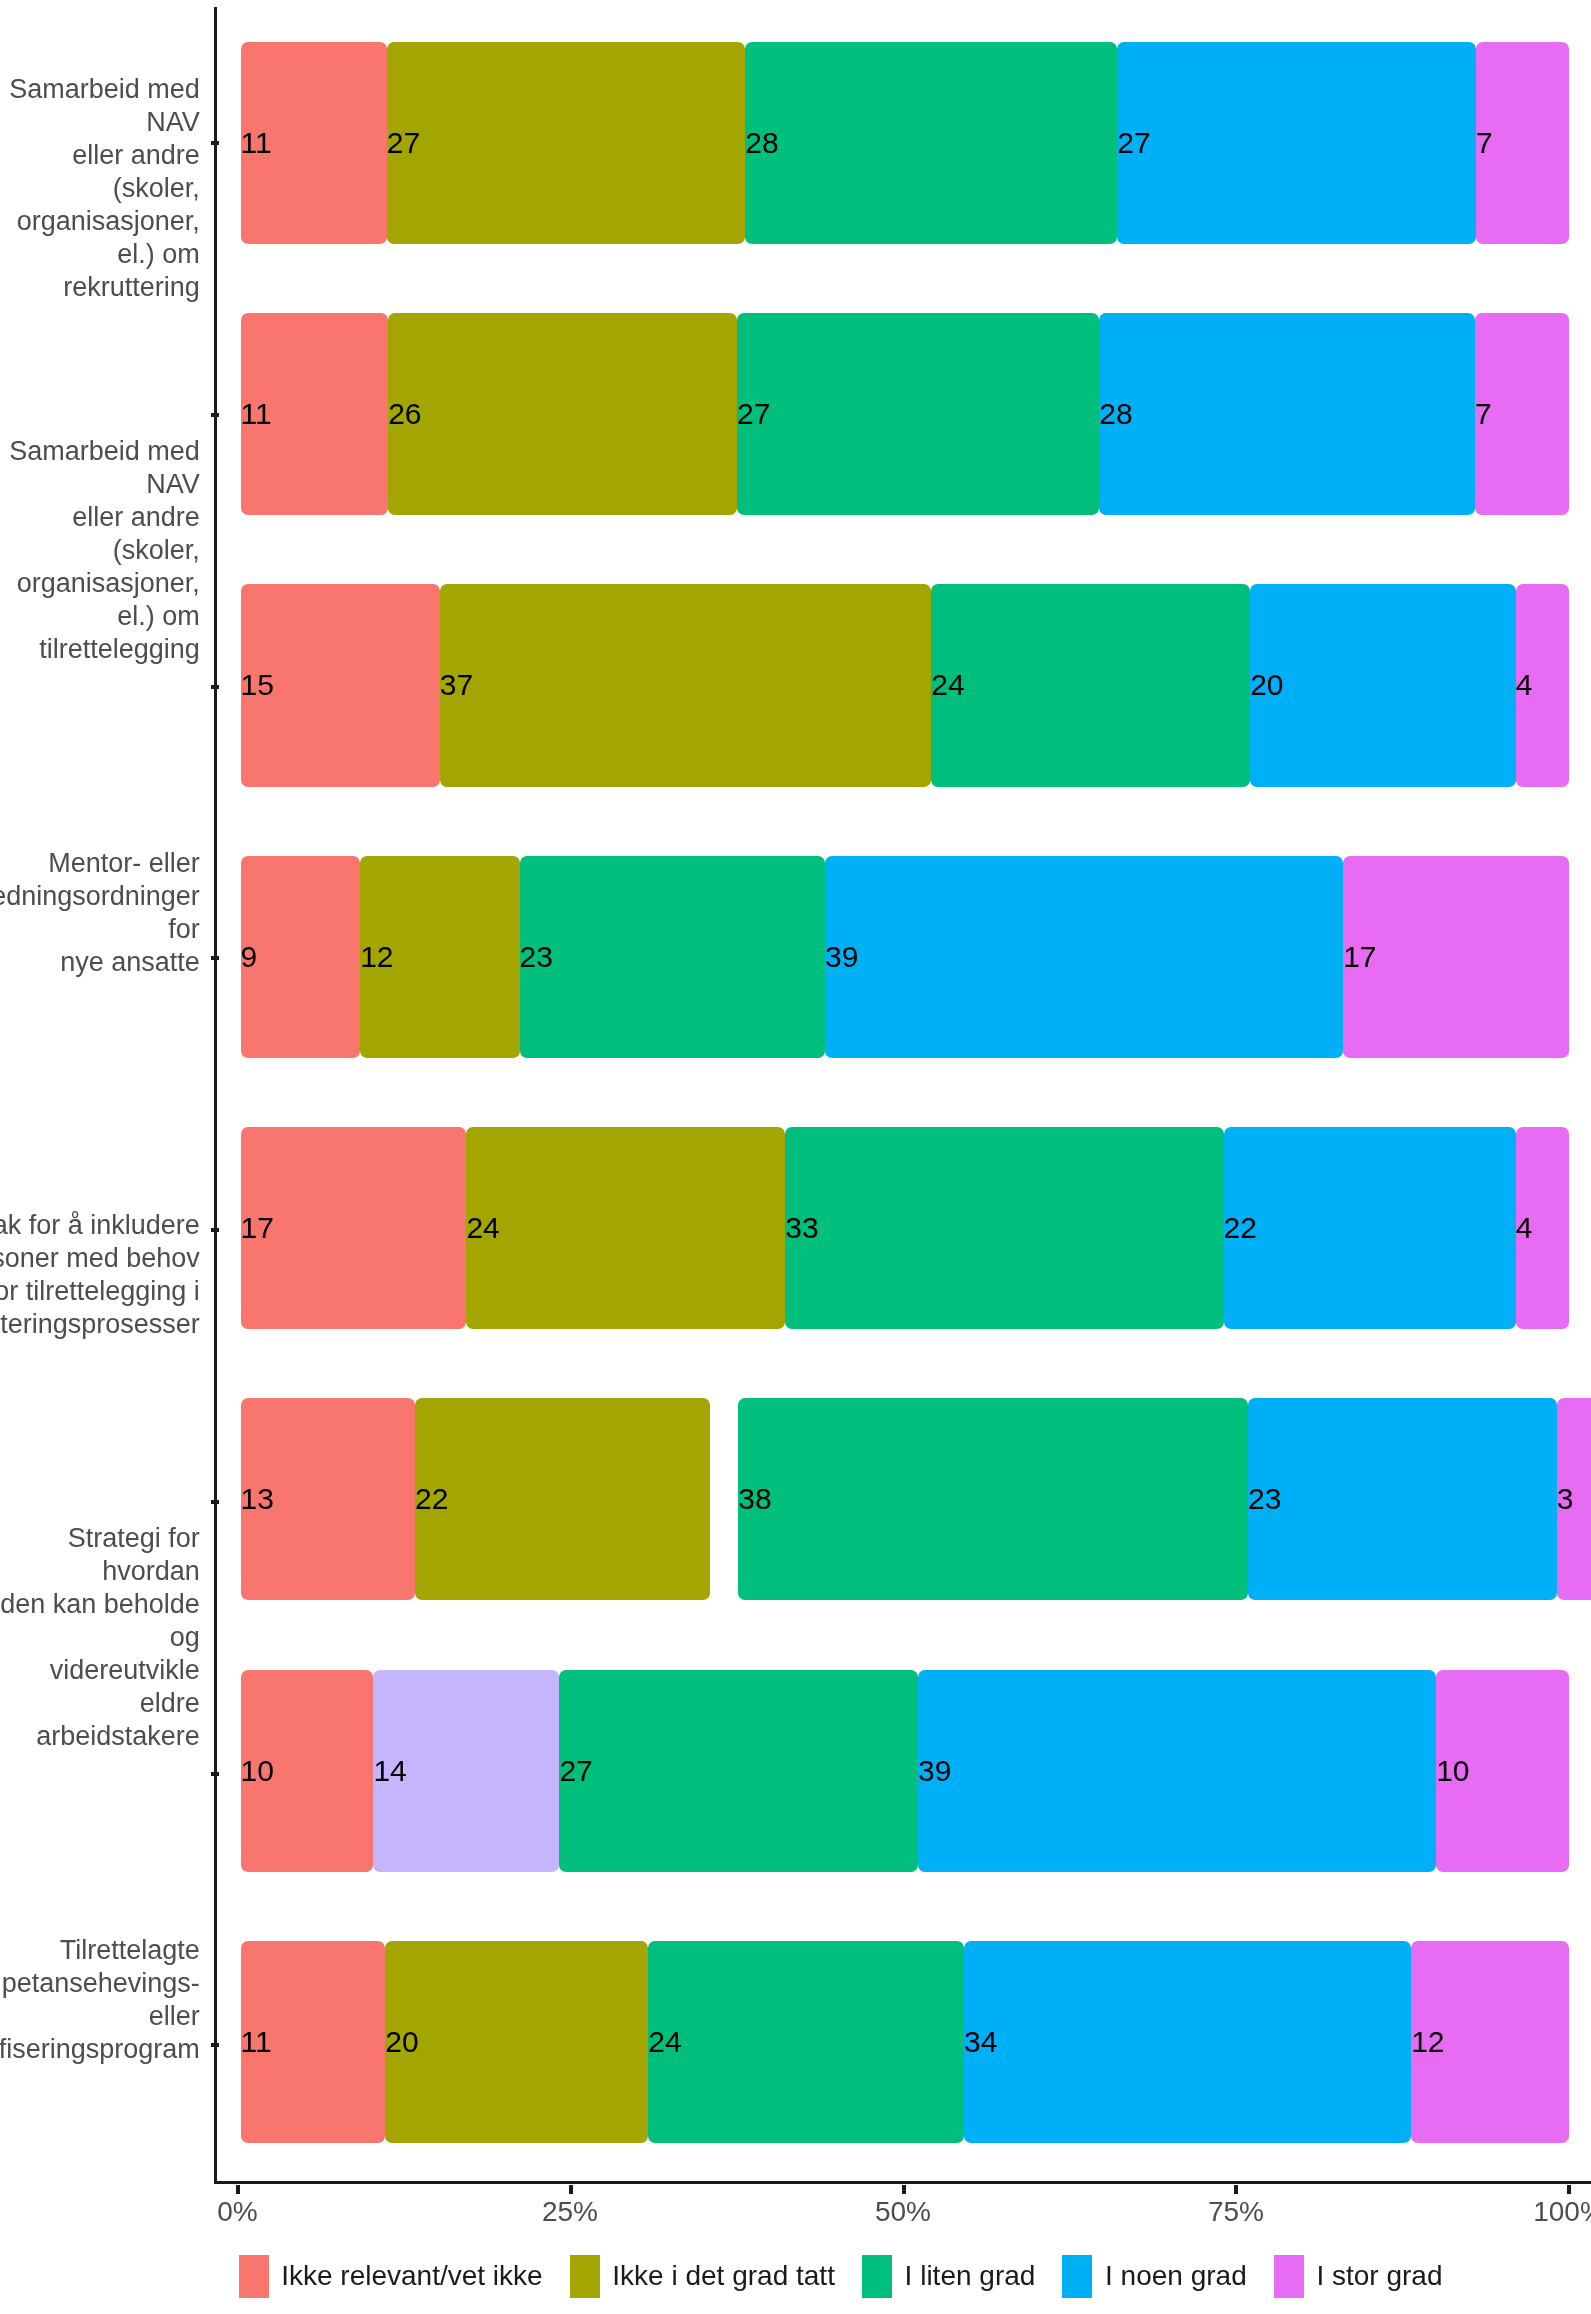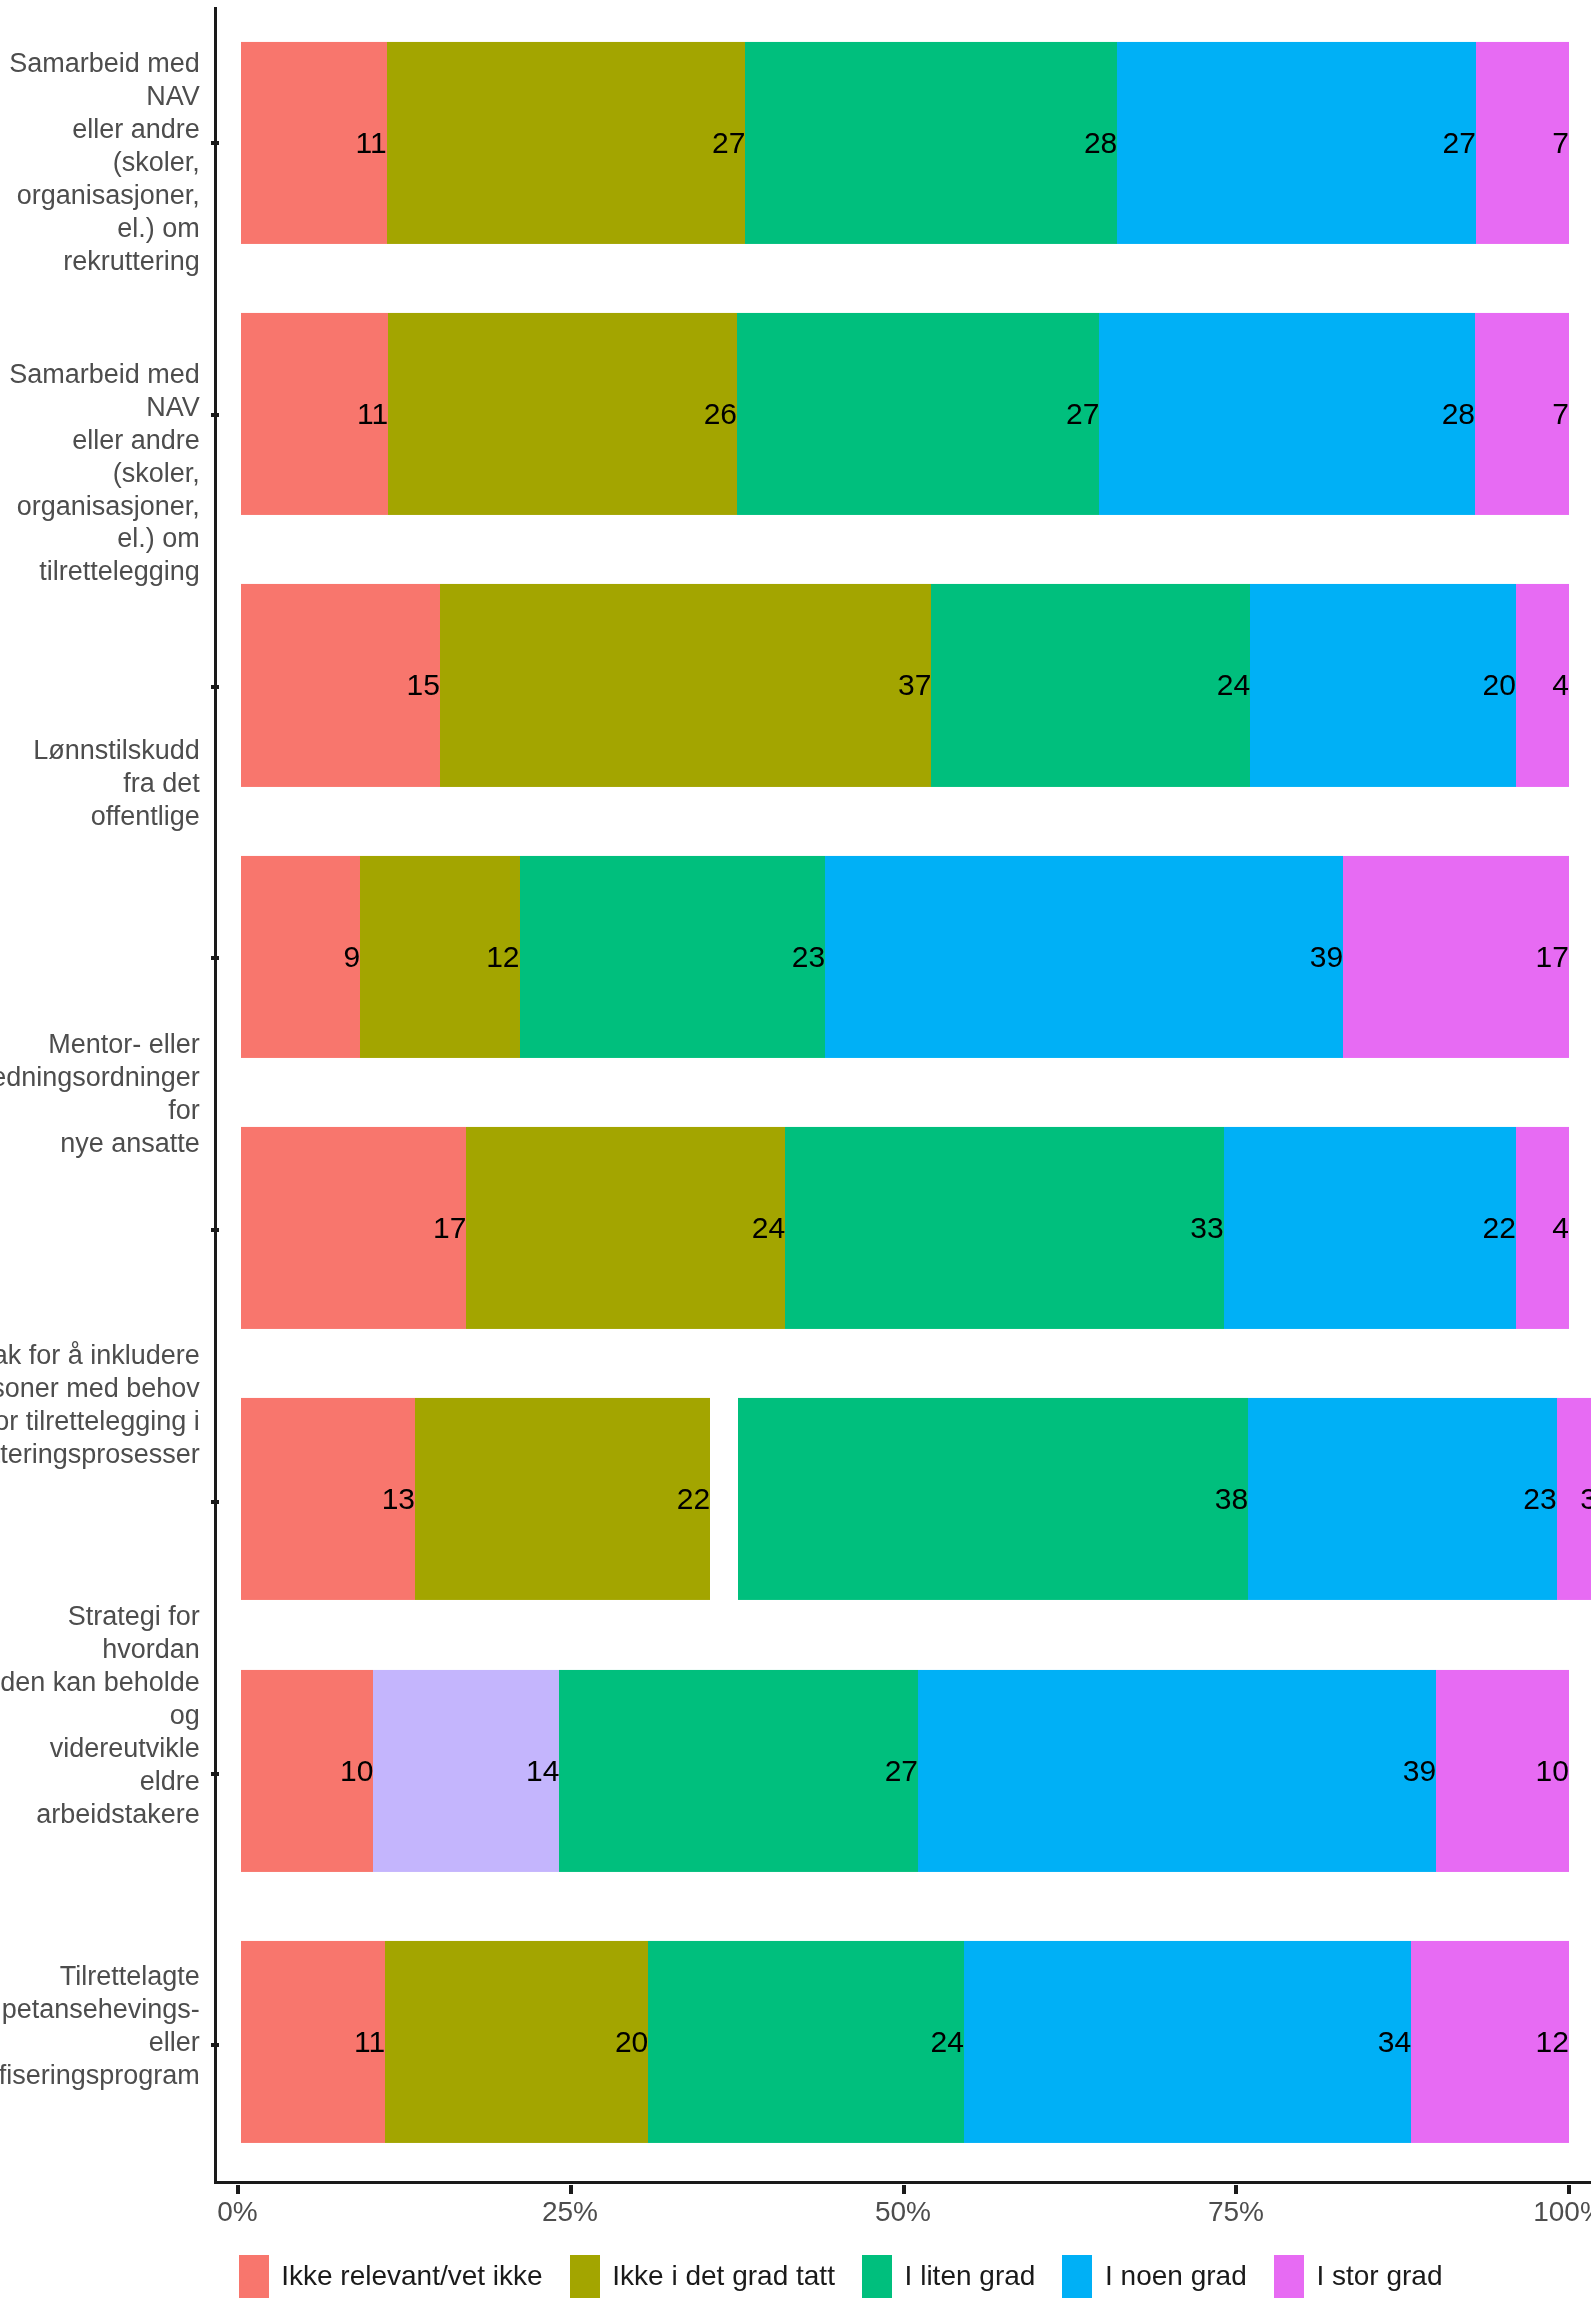--- a/index.html
+++ b/index.html
@@ -58,23 +58,24 @@
     height: 74.5%;
     top: 50%;
     transform: translateY(-50%);
     display: flex;
     flex-direction: row;
   }
 
   .seg {
     display: flex;
     align-items: center;
-    justify-content: flex-end;
+    justify-content: flex-start;
     overflow: hidden;
     min-width: 0;
+    border-radius: 7px;
   }
 
   .seg-value {
     font-family: "Liberation Sans", sans-serif;
     font-size: 30px;
     color: #000000;
     line-height: 1;
     white-space: nowrap;
   }
 
@@ -186,24 +187,20 @@
         <div class="ylabel-text">Samarbeid med NAV
 eller andre (skoler,
 organisasjoner, el.) om
 rekruttering</div>
       </div>
       <div class="ylabel-slot">
         <div class="ylabel-text">Samarbeid med NAV
 eller andre (skoler,
 organisasjoner, el.) om
 tilrettelegging</div>
-      </div>
-      <div class="ylabel-slot">
-        <div class="ylabel-text">Lønnstilskudd fra det
-offentlige</div>
       </div>
       <div class="ylabel-slot">
         <div class="ylabel-text">Mentor- eller
 veiledningsordninger for
 nye ansatte</div>
       </div>
       <div class="ylabel-slot">
         <div class="ylabel-text">Tiltak for å inkludere
 personer med behov
 for tilrettelegging i

